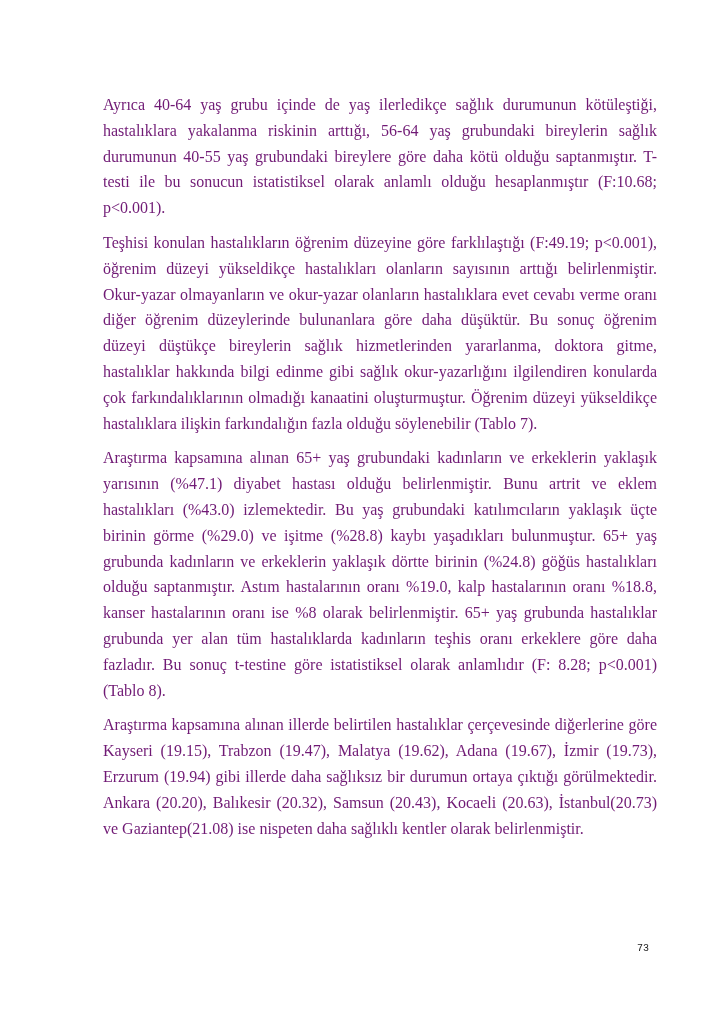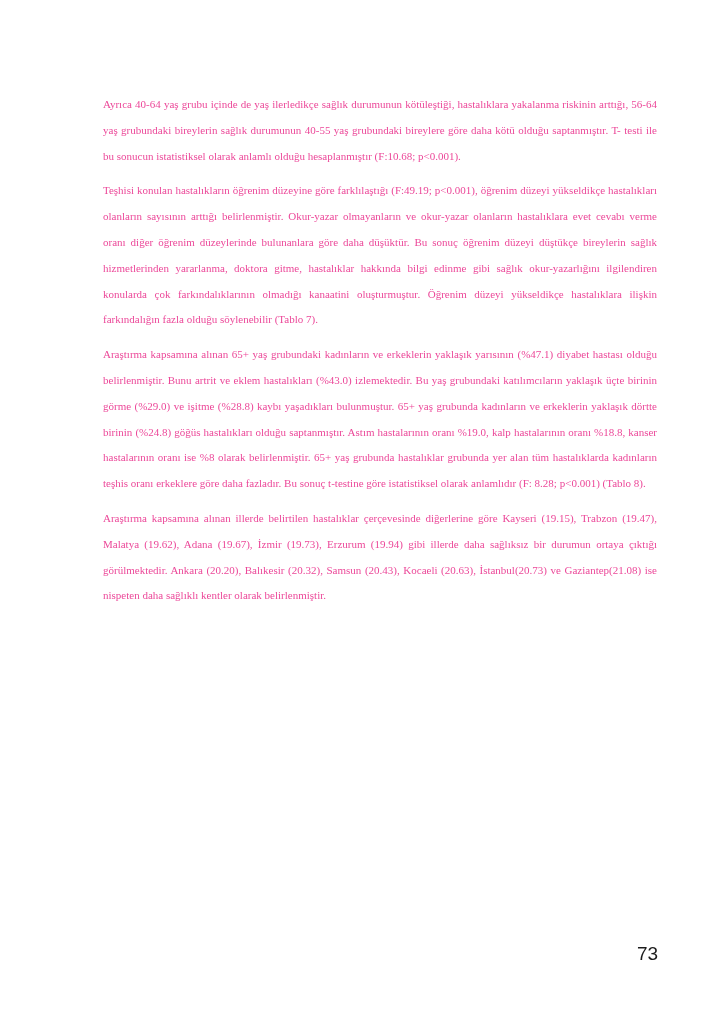--- a/index.html
+++ b/index.html
@@ -13,36 +13,36 @@
     height: 1024px;
     background: #ffffff;
     overflow: hidden;
   }
   .text-block {
     position: absolute;
     left: 103px;
     top: 92px;
     width: 554px;
     font-family: "Liberation Serif", "DejaVu Serif", serif;
-    font-size: 11px;
+    font-size: 16px;
     line-height: 25.8px;
-    color: #ec4899;
+    color: #701a75;
     text-align: justify;
     text-justify: inter-word;
   }
   .text-block p {
     margin: 0 0 9px 0;
     padding: 0;
   }
   .page-number {
     position: absolute;
     left: 637px;
     top: 943px;
-    font-family: Liberation Sans, sans-serif;
-    font-size: 19px;
+    font-family: Liberation Mono, monospace;
+    font-size: 10px;
     color: #1c1c1c;
   }
 </style>
 </head>
 <body>
 
 <div class="page">
   <div class="text-block">
     <p>Ayrıca 40-64 yaş grubu içinde de yaş ilerledikçe sağlık durumunun kötüleştiği, hastalıklara yakalanma riskinin arttığı, 56-64 yaş grubundaki bireylerin sağlık durumunun 40-55 yaş grubundaki bireylere göre daha kötü olduğu saptanmıştır. T- testi ile bu sonucun istatistiksel olarak anlamlı olduğu hesaplanmıştır (F:10.68; p&lt;0.001).</p>
     <p>Teşhisi konulan hastalıkların öğrenim düzeyine göre farklılaştığı (F:49.19; p&lt;0.001), öğrenim düzeyi yükseldikçe hastalıkları olanların sayısının arttığı belirlenmiştir. Okur-yazar olmayanların ve okur-yazar olanların hastalıklara evet cevabı verme oranı diğer öğrenim düzeylerinde bulunanlara göre daha düşüktür. Bu sonuç öğrenim düzeyi düştükçe bireylerin sağlık hizmetlerinden yararlanma, doktora gitme, hastalıklar hakkında bilgi edinme gibi sağlık okur-yazarlığını ilgilendiren konularda çok farkındalıklarının olmadığı kanaatini oluşturmuştur. Öğrenim düzeyi yükseldikçe hastalıklara ilişkin farkındalığın fazla olduğu söylenebilir (Tablo 7).</p>

